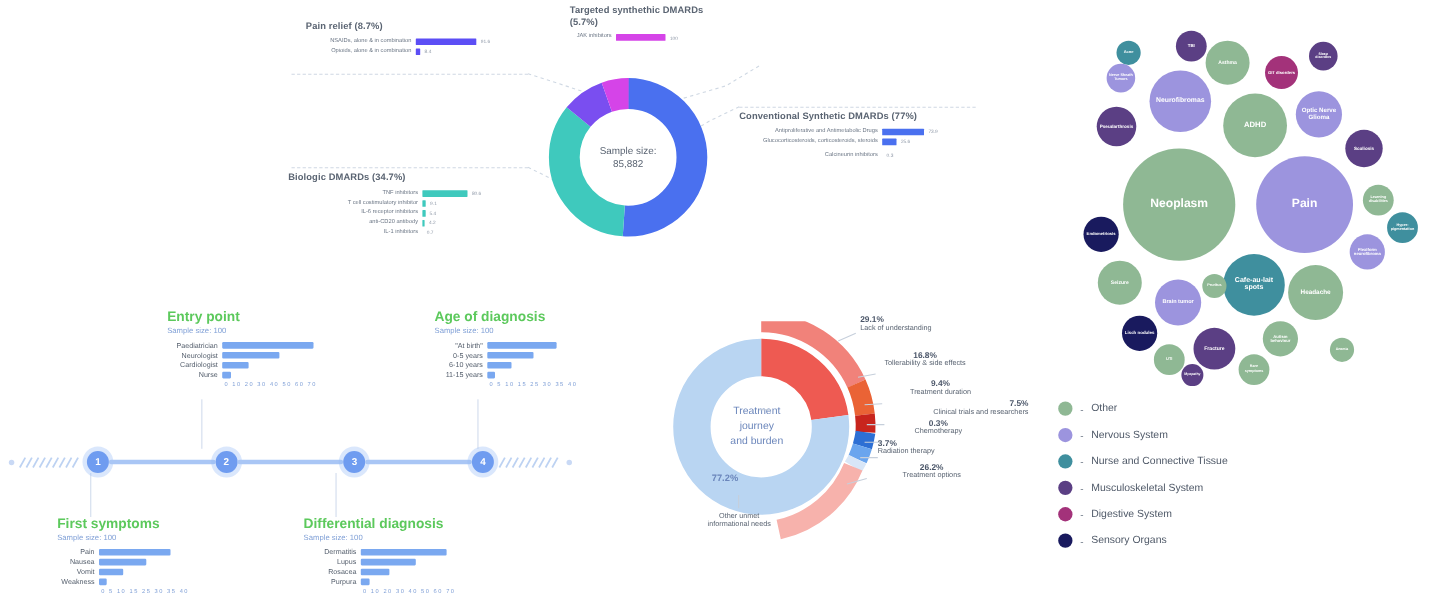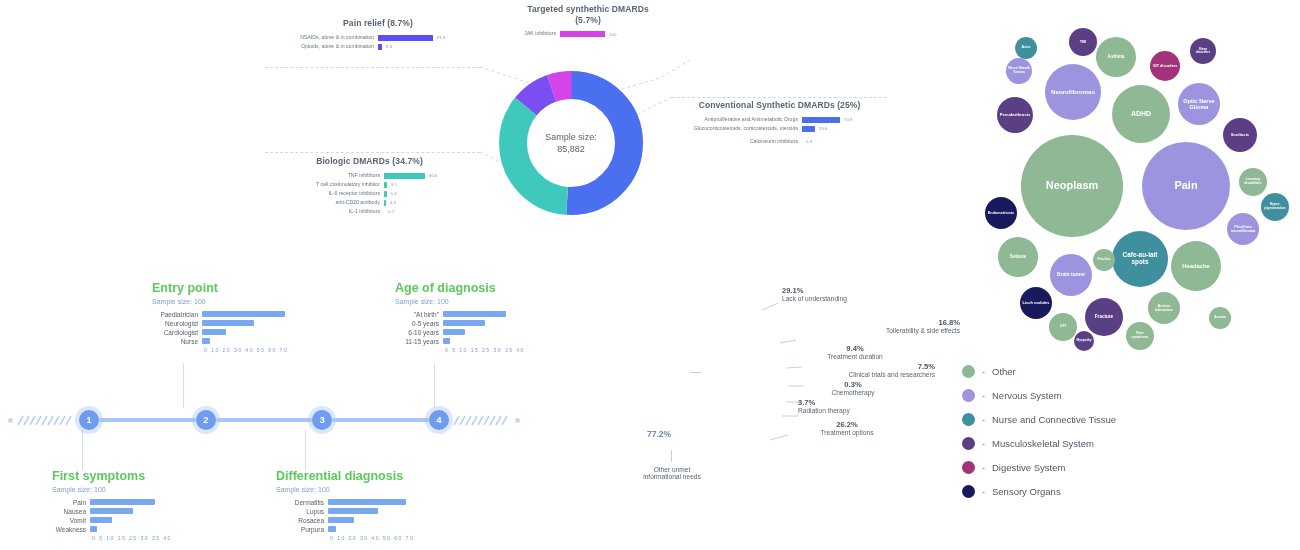--- a/index.html
+++ b/index.html
@@ -9,21 +9,21 @@
     font-family: "Liberation Sans", sans-serif;
     overflow: hidden;
   }
   #root { position: relative; width: 1300px; height: 550px; }
 
   .abs { position: absolute; }
 
   
   .cat-title {
     font-size: 8.5px; font-weight: bold; color: #5a6472;
-    text-align: center; letter-spacing: .1px; line-height: 1.25;
+    letter-spacing: .1px; line-height: 1.25;
   }
   .bar-label {
     font-size: 5.2px; color: #6b7685; text-align: right;
     line-height: 1.15; white-space: nowrap;
   }
   .bar-val { font-size: 4.4px; color: #8f99a8; white-space: nowrap; }
   .bar-fill { height: 6px; border-radius: .5px; }
 
   .brow { display: flex; align-items: center; margin-bottom: 3px; }
   .brow .lab { width: 100px; padding-right: 4px; }
@@ -126,21 +126,21 @@
         <div class="lab bar-label" style="width:60px;">JAK inhibitors</div>
         <div class="bwrap">
             <div class="bar-fill" style="width:45px;background:#d544e8;"></div>
         <div class="bar-val">100</div>
           </div>
       </div>
     </div>
   </div>
 
   <div class="abs" style="left:672px; top:100px; width:215px;">
-    <div class="cat-title">Conventional Synthetic DMARDs (25%)</div>
+    <div class="cat-title">Conventional Synthetic DMARDs (77%)</div>
     <div style="margin-top:6px;">
       <div class="brow">
         <div class="lab bar-label" style="white-space:normal;width:130px;">Antiproliferative and Antimetabolic Drugs</div>
         <div class="bwrap">
             <div class="bar-fill" style="width:38px;background:#4a70ef;"></div>
         <div class="bar-val">73.9</div>
           </div>
       </div>
       <div class="brow">
         <div class="lab bar-label" style="white-space:normal;width:130px;">Glucocorticosteroids, corticosteroids, steroids</div>
@@ -345,20 +345,44 @@
         <path d="M26,10 L31,1"></path>
           <path d="M32,10 L37,1"></path>
           <path d="M38,10 L43,1"></path>
           <path d="M44,10 L49,1"></path>
         <path d="M50,10 L55,1"></path>
       </g>
     </svg>
     <div class="tl-dot"></div>
   </div>
 
+  <div class="abs" style="left:600px; top:292px; width:200px; height:200px;">
+    <svg viewBox="0 0 200 200" width="200" height="200">
+
+      <circle cx="92" cy="96" r="63" fill="none" stroke="#ee5a52" stroke-width="34" stroke-dasharray="90.2 305.6" stroke-dashoffset="0" transform="rotate(-90 92 96)"></circle>
+      <circle cx="92" cy="96" r="63" fill="none" stroke="#b9d5f2" stroke-width="34" stroke-dasharray="305.6 90.2" stroke-dashoffset="-90.2" transform="rotate(-90 92 96)"></circle>
+
+      <g fill="none" stroke-width="18">
+
+        <path d="M 92 1 A 95 95 0 0 1 178.6 56.7" stroke="#f1827a"></path>
+        <path d="M 178.6 56.7 A 95 95 0 0 1 186.3 85.0" stroke="#ea6335"></path>
+        <path d="M 186.3 85.0 A 95 95 0 0 1 186.8 101.0" stroke="#c8251d"></path>
+        <path d="M 186.8 101.0 A 95 95 0 0 1 184.0 113.8" stroke="#2d6fd4"></path>
+        <path d="M 184.0 113.8 A 95 95 0 0 1 179.6 125.5" stroke="#6aa5ee"></path>
+        <path d="M 179.6 125.5 A 95 95 0 0 1 175.7 132.3" stroke="#d8e6f7"></path>
+        <path d="M 175.7 132.3 A 95 95 0 0 1 107.9 189.4" stroke="#f7b2ac"></path>
+      </g>
+    </svg>
+
+    <div class="tj-center" style="left:-4px; top:0; width:184px; height:192px;">
+      <div>Treatment</div>
+      <div>journey</div>
+      <div>and burden</div>
+    </div>
+  </div>
 
   <div class="abs tj-leader" style="left:690px; top:372px; width:11px;"></div>
 
   <div class="abs" style="left:711px; top:367px; font-size:8px; font-weight:bold; color:#ffffff;">22.8%</div>
 
   <div class="abs" style="left:647px; top:429px; font-size:8.5px; font-weight:bold; color:#6b86bb;">77.2%</div>
 
   <div class="abs tj-tick" style="left:671px; top:450px; width:1px; height:12px; background:#c6cfdb;"></div>
   <div class="abs" style="left:608px; top:466px; width:128px; text-align:center;">
     <div class="tj-txt">Other unmet</div>
@@ -374,21 +398,21 @@
       <path d="M26,117 L42,117"></path>
       <path d="M22,131 L38,131"></path>
       <path d="M10,155 L28,150"></path>
     </g>
   </svg>
 
   <div class="abs" style="left:782px; top:286px; text-align:left; width:120px;">
     <div class="tj-pct">29.1%</div>
     <div class="tj-txt">Lack of understanding</div>
   </div>
-  <div class="abs" style="left:830px; top:318px; text-align:right; width:130px;">
+  <div class="abs" style="left:776px; top:318px; text-align:center; width:130px;">
     <div class="tj-pct">16.8%</div>
     <div class="tj-txt">Tollerability &amp; side effects</div>
   </div>
   <div class="abs" style="left:795px; top:344px; text-align:center; width:120px;">
     <div class="tj-pct">9.4%</div>
     <div class="tj-txt">Treatment duration</div>
   </div>
   <div class="abs" style="left:800px; top:362px; text-align:right; width:135px;">
     <div class="tj-pct">7.5%</div>
     <div class="tj-txt">Clinical trials and researchers</div>

